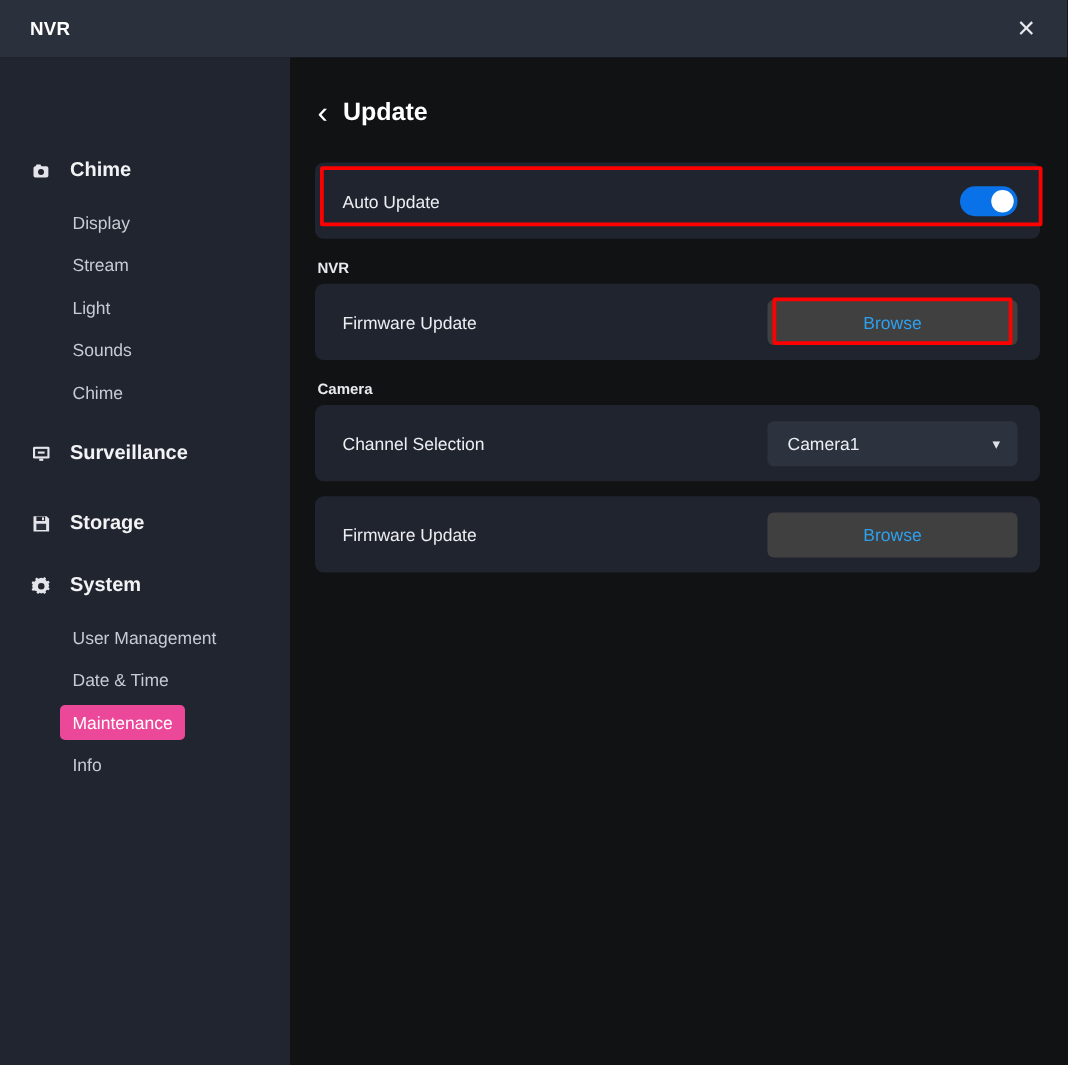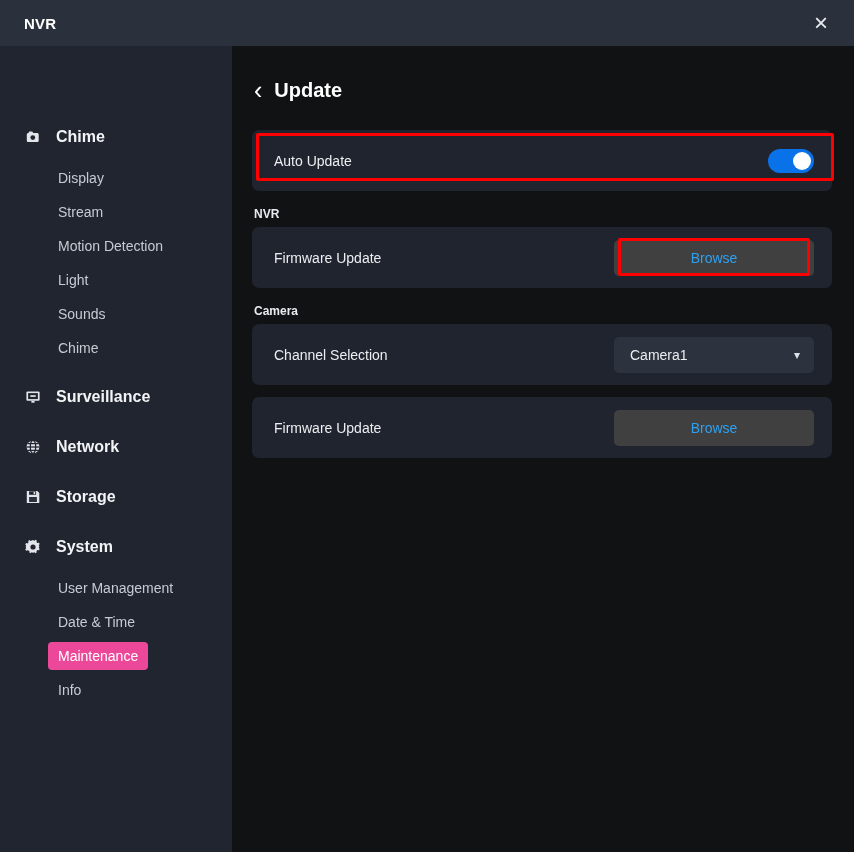--- a/index.html
+++ b/index.html
@@ -255,23 +255,20 @@
       </span>
       <span class="nav-group-label">Chime</span>
     </div>
     <div class="nav-sub-item">
       <span class="nav-sub-label">Display</span>
     </div>
     <div class="nav-sub-item">
       <span class="nav-sub-label">Stream</span>
     </div>
     <div class="nav-sub-item">
-      <span class="nav-sub-label">Motion Detection</span>
-    </div>
-    <div class="nav-sub-item">
       <span class="nav-sub-label">Light</span>
     </div>
     <div class="nav-sub-item">
       <span class="nav-sub-label">Sounds</span>
     </div>
     <div class="nav-sub-item">
       <span class="nav-sub-label">Chime</span>
     </div>
 
     <div class="nav-gap"></div>
@@ -283,32 +280,20 @@
           <rect x="4.1" y="5.1" width="9.8" height="6" fill="#212530"></rect>
           <rect x="6.3" y="7.2" width="5.4" height="1.7" fill="currentColor"></rect>
           <rect x="7.4" y="12.8" width="3.2" height="1.9"></rect>
         </svg>
       </span>
       <span class="nav-group-label">Surveillance</span>
     </div>
 
     <div class="nav-gap-small"></div>
 
-    <div class="nav-group-item">
-      <span class="nav-icon">
-        <svg width="18" height="18" viewBox="0 0 18 18" fill="none" stroke="currentColor" stroke-width="1.3">
-          <circle cx="9" cy="9" r="6.3" fill="currentColor" stroke="none"></circle>
-          <ellipse cx="9" cy="9" rx="2.7" ry="6.3" stroke="#212530" fill="none"></ellipse>
-          <line x1="2.7" y1="9" x2="15.3" y2="9" stroke="#212530"></line>
-          <line x1="3.8" y1="5.6" x2="14.2" y2="5.6" stroke="#212530"></line>
-          <line x1="3.8" y1="12.4" x2="14.2" y2="12.4" stroke="#212530"></line>
-        </svg>
-      </span>
-      <span class="nav-group-label">Network</span>
-    </div>
 
     <div class="nav-gap-small"></div>
 
     <div class="nav-group-item">
       <span class="nav-icon">
         <svg width="18" height="18" viewBox="0 0 18 18" fill="currentColor">
           <path d="M2.8 2.9h10.5l2 2v10.2H2.8z"></path>
           <rect x="5.1" y="3.3" width="7" height="3.5" fill="#212530"></rect>
           <rect x="9.6" y="3.9" width="1.6" height="2.3" fill="currentColor"></rect>
           <rect x="5.1" y="9" width="7.8" height="5" fill="#2b313c"></rect>

